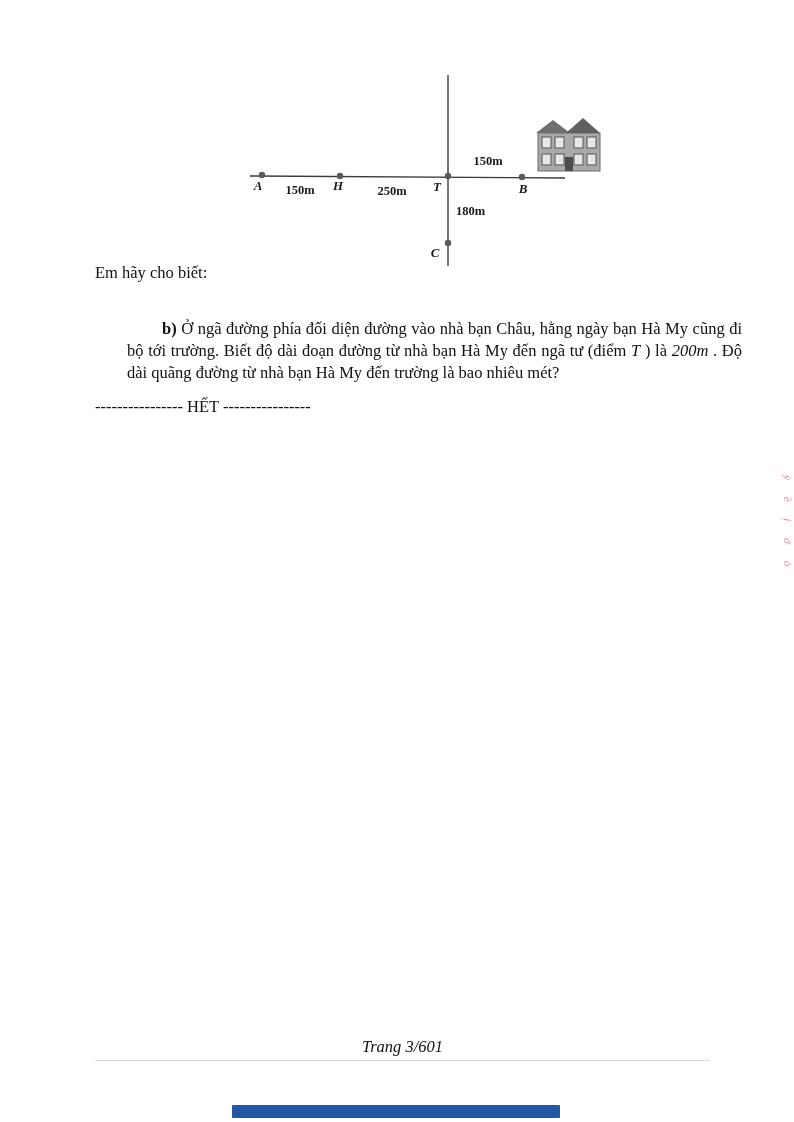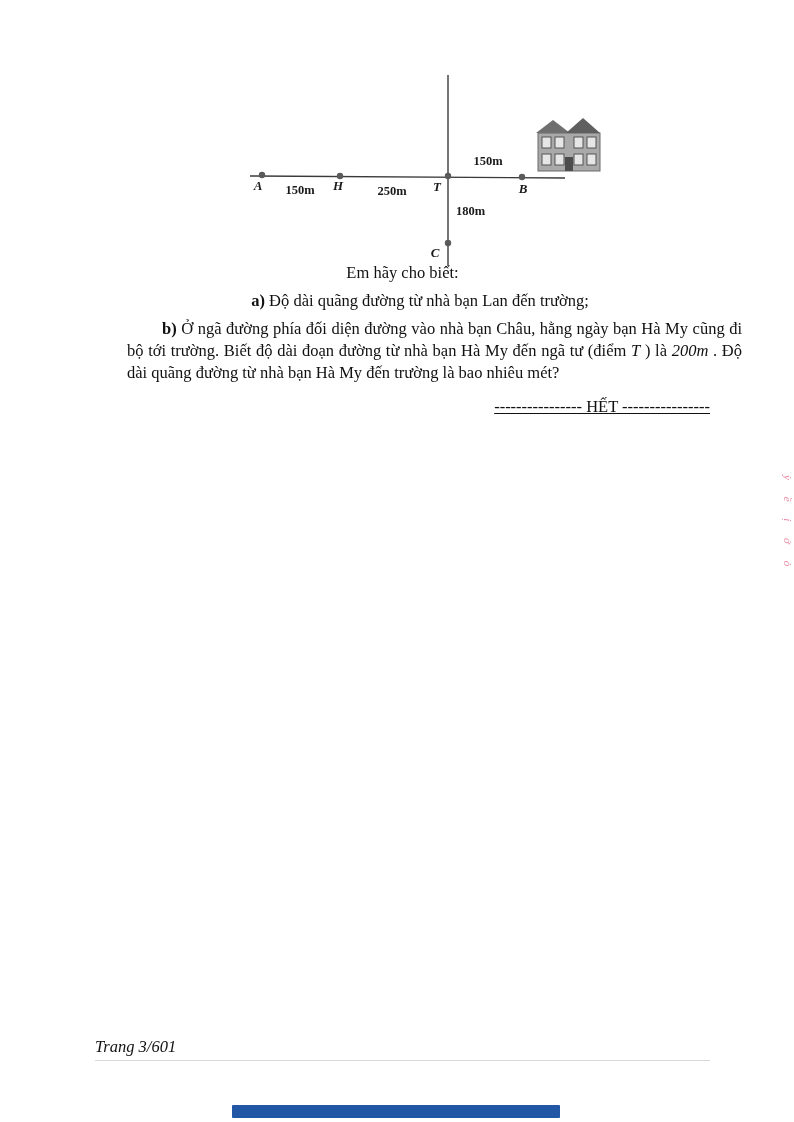--- a/index.html
+++ b/index.html
@@ -6,25 +6,25 @@
   #page{
     position:relative;
     width:794px;height:1122px;
     margin:0 auto;
     background:#ffffff;
     font-family:"Liberation Serif","DejaVu Serif",serif;
     color:#111;
     overflow:hidden;
   }
   .abs{position:absolute;}
-  .txt{font-size:16.5px;line-height:22px;text-align:center;}
+  .txt{font-size:16.5px;line-height:22px;}
   .bold{font-weight:bold;}
   .italic{font-style:italic;}
-  .center{text-align:right;text-decoration:underline;}
-  .right{text-align:left;}
+  .center{text-align:left;}
+  .right{text-align:center;}
   .justify{text-align:justify;margin-left:32px;}
   .diagram-label{
     font-family:"Liberation Serif","DejaVu Serif",serif;
     font-size:12.5px;font-weight:bold;fill:#1a1a1a;
   }
   .point-label{
     font-family:"Liberation Serif","DejaVu Serif",serif;
     font-size:13px;font-weight:bold;font-style:italic;fill:#1a1a1a;
   }
   .rule{
@@ -80,23 +80,20 @@
     <text class="point-label" x="210" y="192" text-anchor="middle">C</text>
 
     <text class="diagram-label" x="75" y="129" text-anchor="middle">150m</text>
     <text class="diagram-label" x="167" y="130" text-anchor="middle">250m</text>
     <text class="diagram-label" x="263" y="100" text-anchor="middle">150m</text>
     <text class="diagram-label" x="231" y="150" text-anchor="start">180m</text>
   </svg>
 
   <div class="abs txt" style="left:95px;top:262px;width:615px">Em hãy cho biết:</div>
 
-  <div class="abs txt" style="left:130px;top:290px;width:580px">
-    <span class="bold">a)</span><span> Độ dài quãng đường từ nhà bạn Lan đến trường;</span>
-  </div>
 
   <div class="abs txt justify" style="left:95px;top:318px;width:615px;text-indent:35px">
     <span class="bold">b)</span><span> Ở ngã đường phía đối diện đường vào nhà bạn Châu, hằng ngày bạn Hà My cũng đi bộ tới trường. Biết độ dài đoạn đường từ nhà bạn Hà My đến ngã tư (điểm </span><span class="italic">T</span><span> ) là </span><span class="italic">200m</span><span> . Độ dài quãng đường từ nhà bạn Hà My đến trường là bao nhiêu mét?</span>
   </div>
 
   <div class="abs txt center" style="left:95px;top:396px;width:615px">---------------- HẾT ----------------</div>
 
 
   <div class="abs watermark" style="right:0px;top:475px;height:135px">ỳ ề ị ớ ỏ</div>
 

